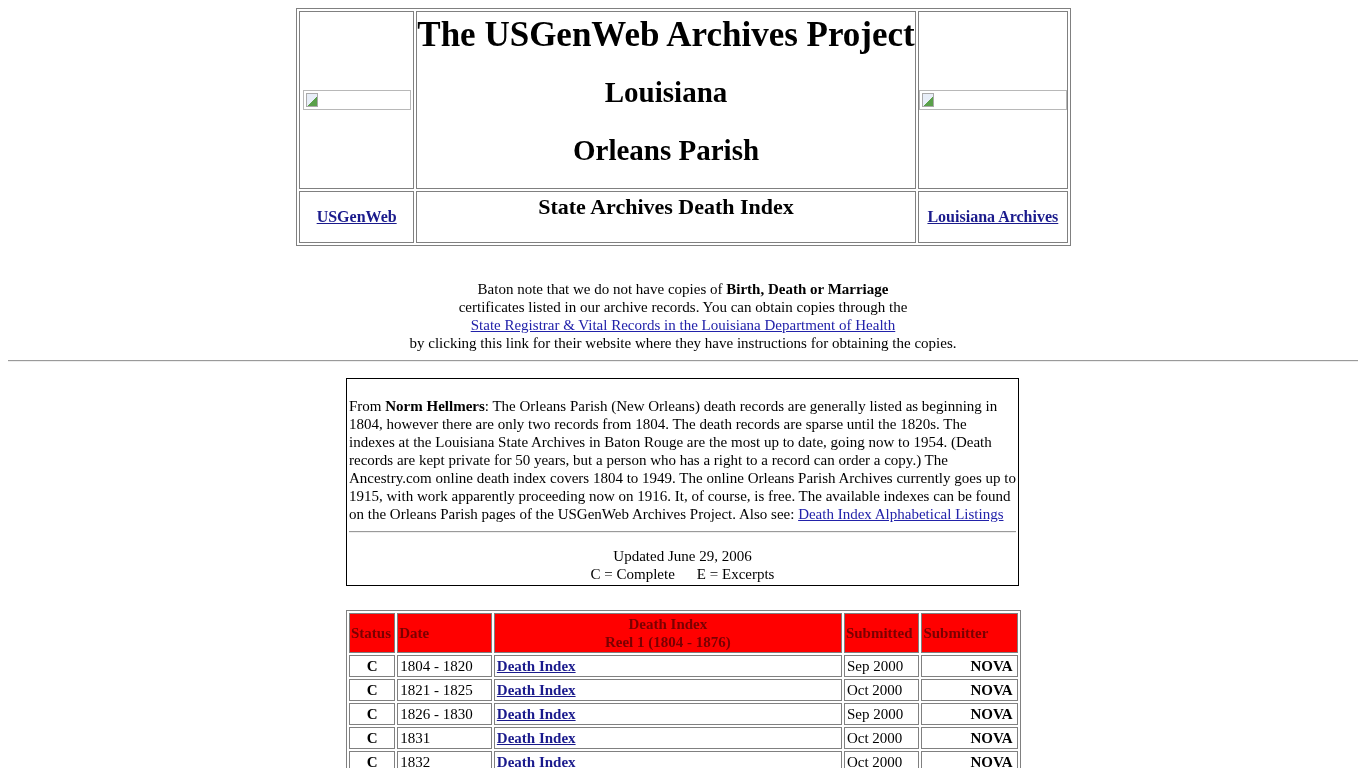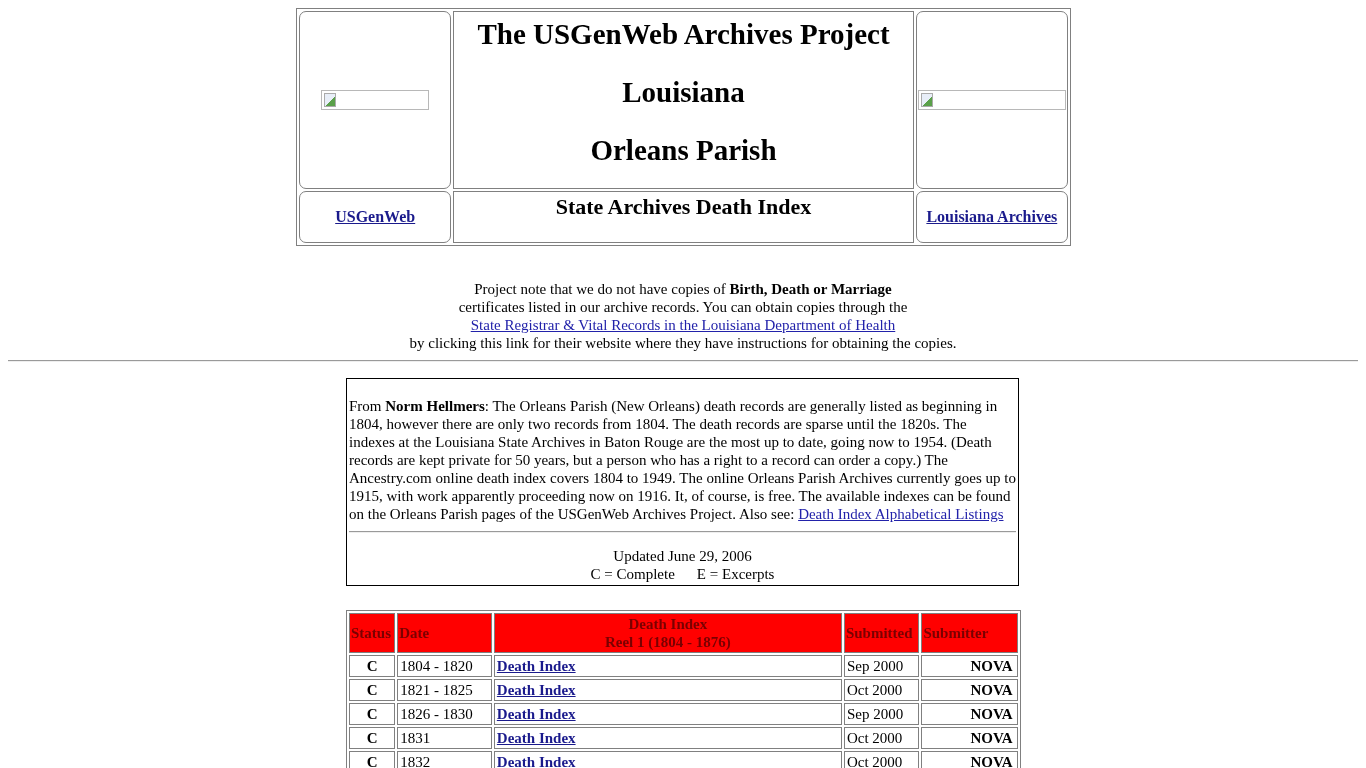--- a/index.html
+++ b/index.html
@@ -21,25 +21,25 @@
     width: 775px; height: 238px;
     border: 1px solid #808080;
     border-collapse: separate;
     border-spacing: 2px;
   }
   .hdr-table td {
     border: 1px solid #808080;
     padding: 0;
     text-align: center;
   }
-  .hdr-side { width: 150px; border-radius: 7px; }
+  .hdr-side { width: 150px; }
   .hdr-center { width: 457px; }
   .hdr-title {
     font-weight: bold;
-    font-size: 29px;
+    font-size: 35px;
     line-height: 29px;
     margin: 8px 0 0 0;
     white-space: nowrap;
   }
   .hdr-sub {
     font-weight: bold;
     font-size: 29px;
     line-height: 29px;
     margin: 29px 0 0 0;
     font-family: Liberation Serif, serif;
@@ -166,21 +166,21 @@
       <div class="sub-title">State Archives Death Index</div>
     </td>
     <td class="hdr-side">
       <a href="#" class="nav-link">Louisiana Archives</a>
     </td>
   </tr>
 </tbody>
   </table>
 
 <div class="notice">
-  <span>Project note that we do not have copies of </span><b>Birth, Death or Marriage</b><br>
+  <span>Baton note that we do not have copies of </span><b>Birth, Death or Marriage</b><br>
   <span>certificates listed in our archive records.  You can obtain copies through the</span><br>
   <a href="#">State Registrar &amp; Vital Records in the Louisiana Department of Health</a><br>
   <span>by clicking this link for their website where they have instructions for obtaining the copies.</span>
 </div>
 
 <hr class="page-rule">
 
 <div class="intro-box">
   <p><span>From </span><b>Norm Hellmers</b><span>: The Orleans Parish (New Orleans) death records are generally listed as beginning in 1804, however there are only two records from 1804. The death records are sparse until the 1820s. The indexes at the Louisiana State Archives in Baton Rouge are the most up to date, going now to 1954. (Death records are kept private for 50 years, but a person who has a right to a record can order a copy.) The Ancestry.com online death index covers 1804 to 1949. The online Orleans Parish Archives currently goes up to 1915, with work apparently proceeding now on 1916. It, of course, is free. The available indexes can be found on the Orleans Parish pages of the USGenWeb Archives Project.  Also see: </span><a href="#">Death Index Alphabetical Listings</a></p>
   <hr>

